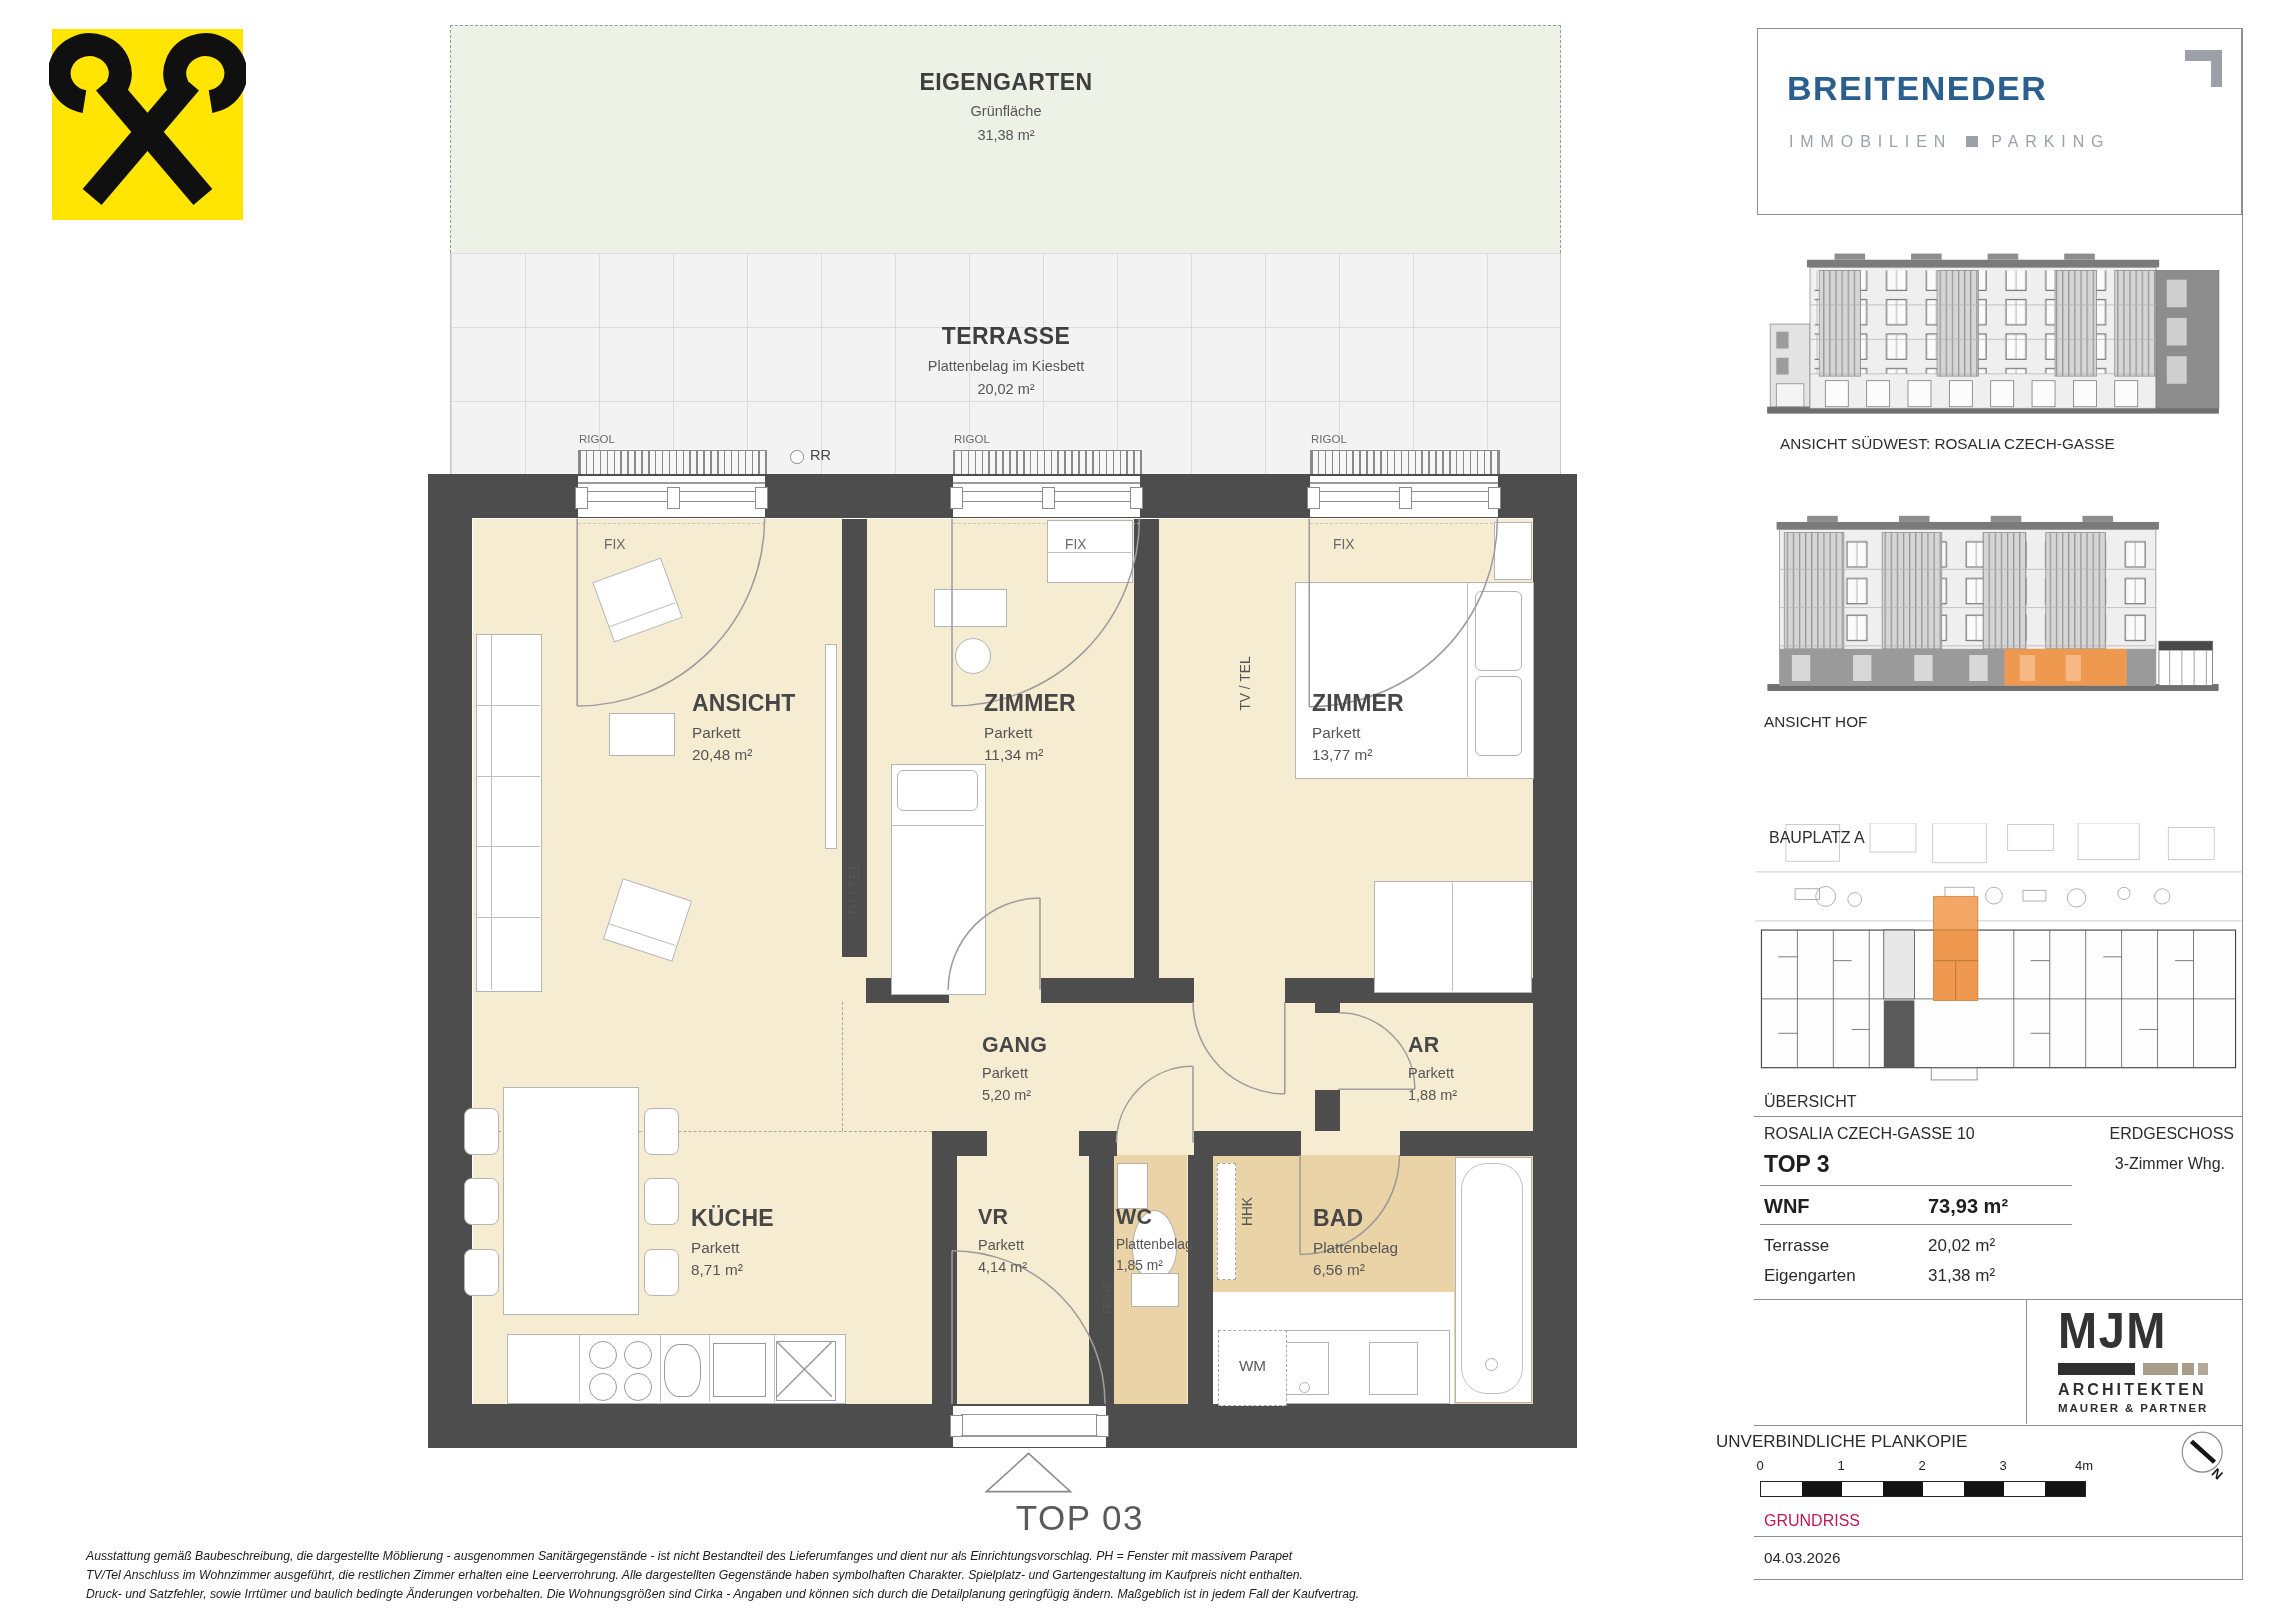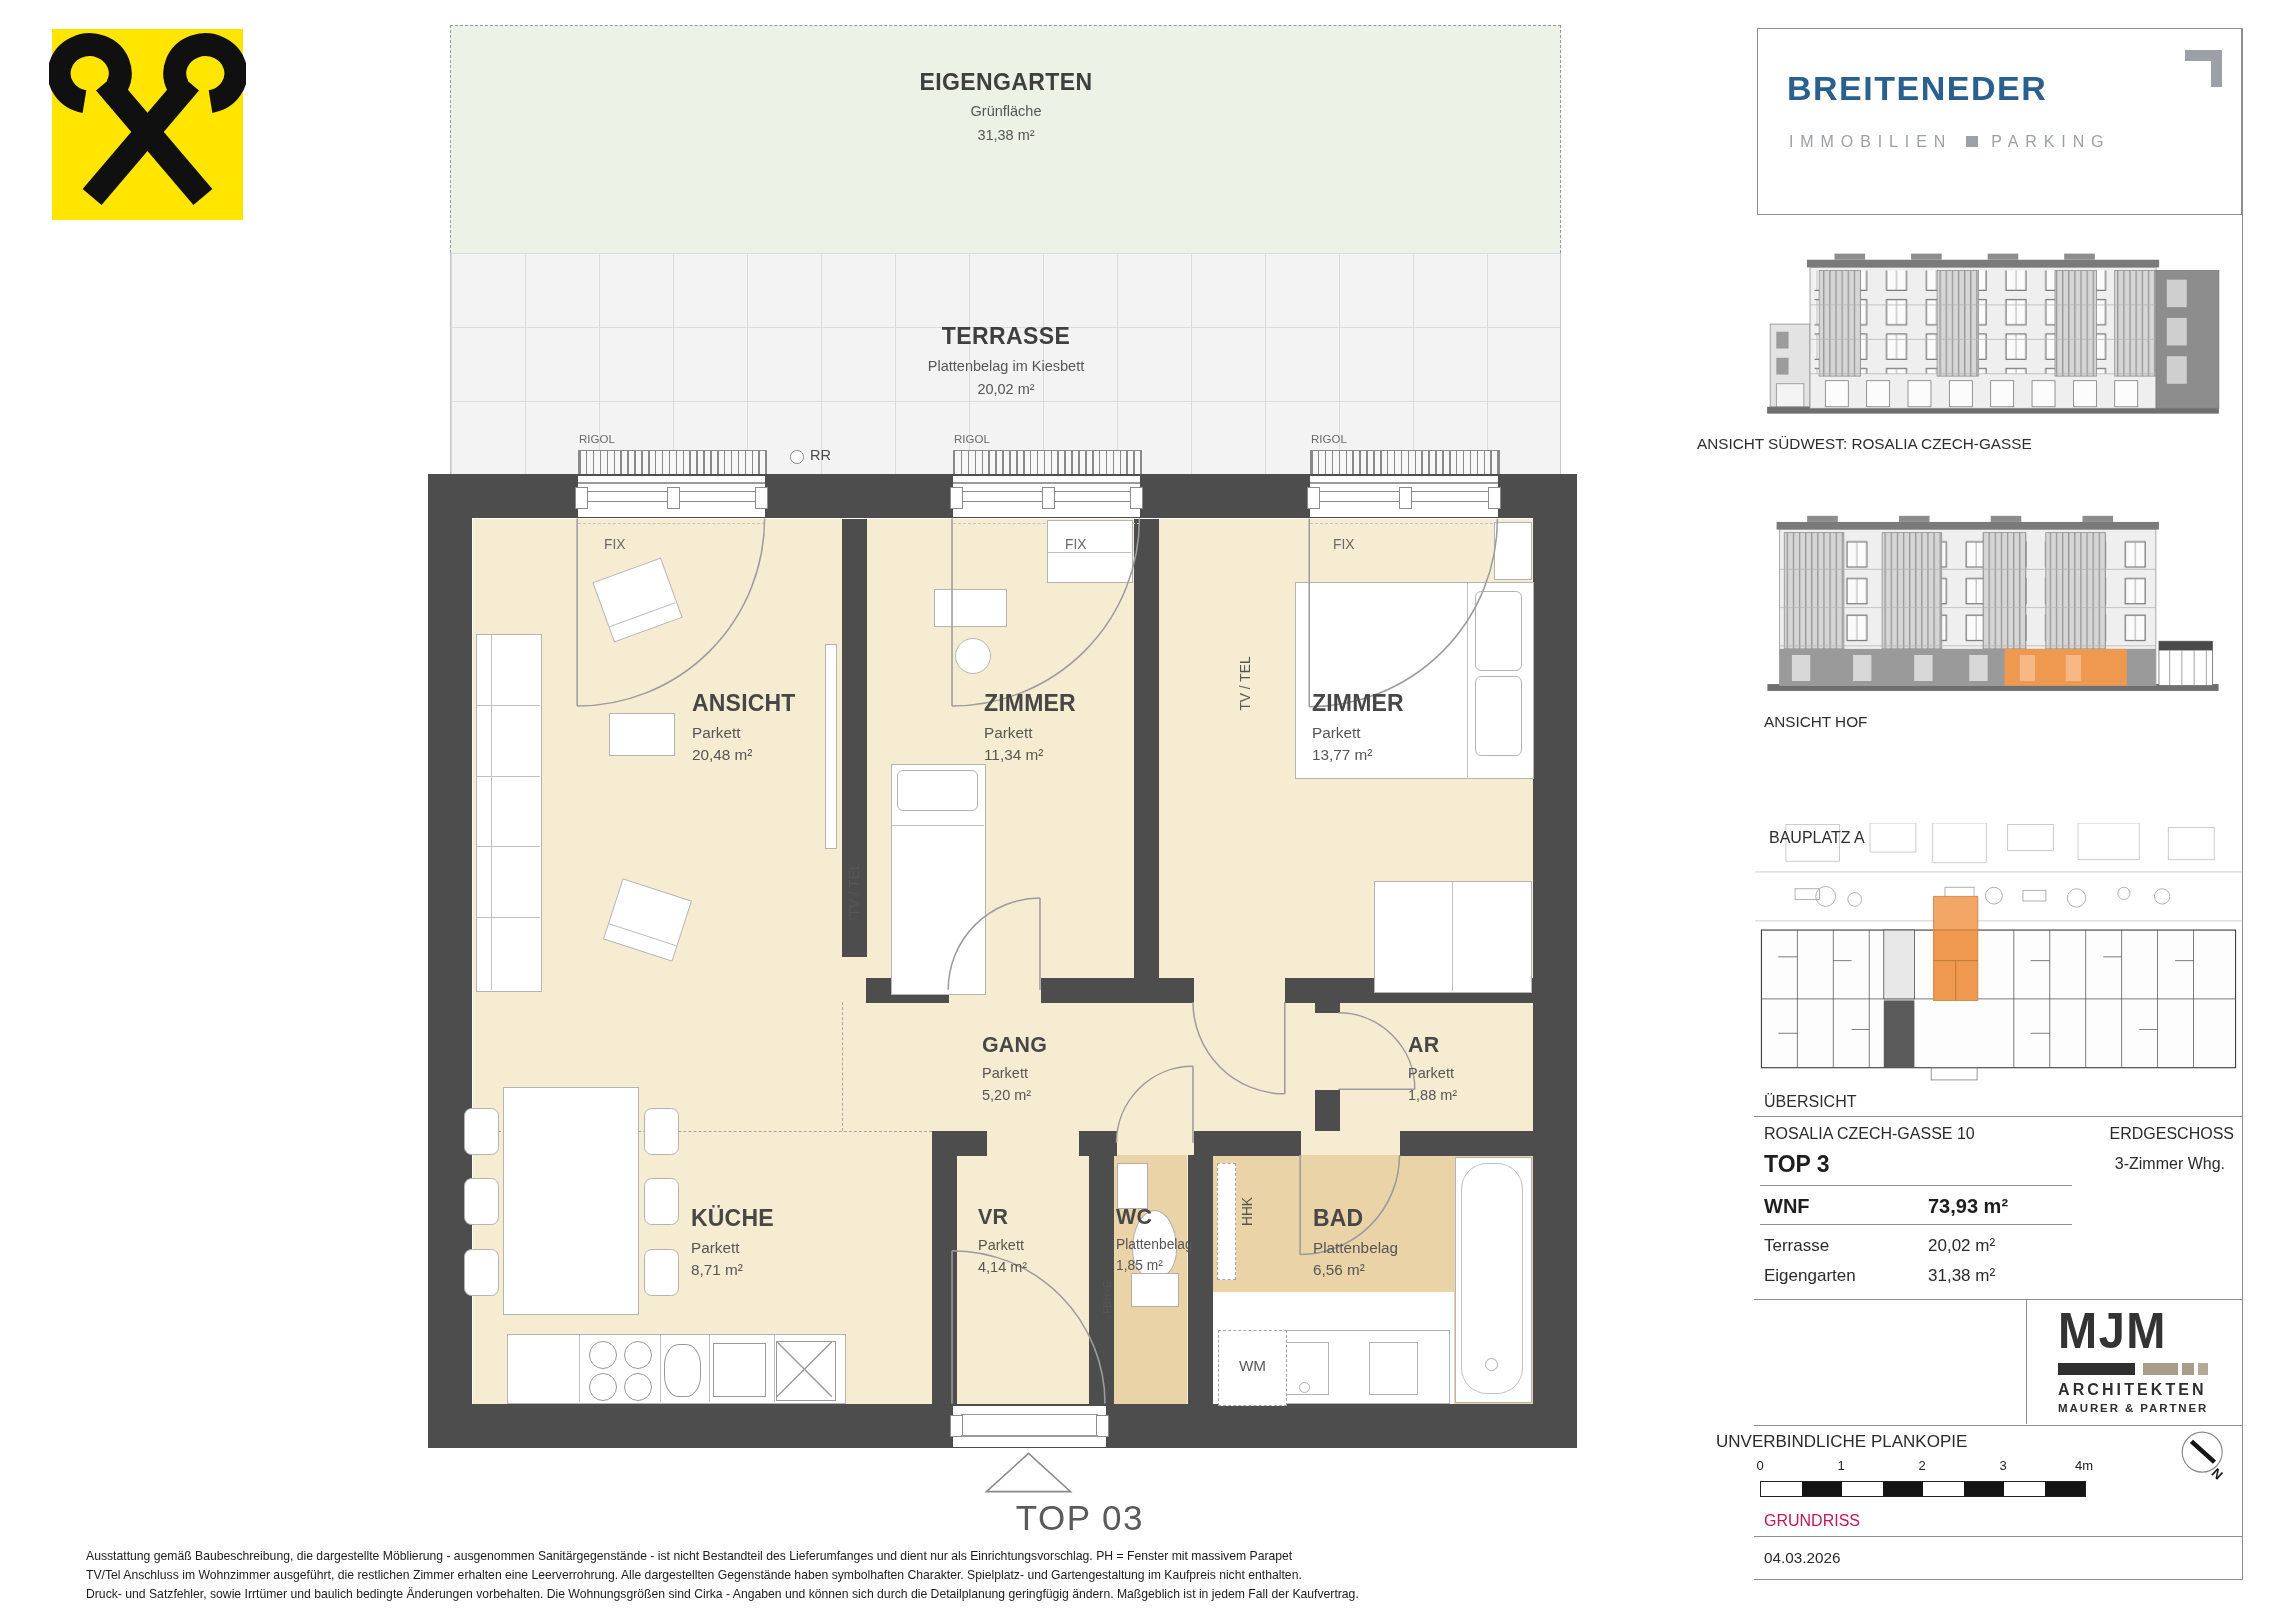--- a/index.html
+++ b/index.html
@@ -30,21 +30,21 @@
         background-image:linear-gradient(#dcdcdc 0.8px,transparent 0.8px),linear-gradient(90deg,#dcdcdc 0.8px,transparent 0.8px);
         background-size:74px 74px;}
   .openlab{font-weight:bold;font-size:23px;color:#3f3f3f;letter-spacing:0.4px;}
   .opensub{font-size:14.5px;color:#565656;margin-top:7.7px;}
   .sbline{position:absolute;background:#8f8f8f;}
   .sbcap{position:absolute;font-size:15.3px;color:#2e2e2e;}
   .addr{position:absolute;font-size:16px;color:#2b2b2b;}
   .knb{font-size:13.8px;line-height:17px;color:#1e1e1e;}
   .seg{height:13.8px;box-sizing:border-box;}
   .tick{position:absolute;font-size:13px;color:#222;transform:translateX(-50%);}
-  .footer-line{font-size:12.2px;line-height:19px;color:#1c1c1c;white-space:nowrap;}
+  .footer-line{font-size:12.2px;line-height:19px;color:#1c1c1c;white-space:nowrap;font-style:italic;}
 </style>
 </head>
 <body>
 
 <div id="sheet">
 
   <div class="abs" style="left:49px;top:29px;width:197px;height:191px">
     <svg width="197" height="191" viewBox="0 0 100 100">
       <rect width="100" height="100" fill="#ffe500"></rect>
       <g stroke="#101010" fill="none">
@@ -353,21 +353,21 @@
       <rect x="300" y="202" width="30" height="34"></rect>
         <rect x="354" y="202" width="30" height="34"></rect>
       <rect x="408" y="202" width="30" height="34"></rect>
         <rect x="462" y="202" width="30" height="34"></rect>
     </g>
     <rect x="516" y="58" width="82" height="180" fill="#8d8d8d" stroke="#777"></rect>
     <rect x="530" y="70" width="26" height="36" fill="#cfcfcf"></rect>
     <rect x="530" y="120" width="26" height="36" fill="#cfcfcf"></rect>
     <rect x="530" y="170" width="26" height="36" fill="#cfcfcf"></rect>
   </svg>
-  <div class="sbcap" style="left:1697px;top:435px">ANSICHT SÜDWEST: ROSALIA CZECH-GASSE</div>
+  <div class="sbcap" style="left:1780px;top:435px">ANSICHT SÜDWEST: ROSALIA CZECH-GASSE</div>
 
   <svg class="abs" style="left:1761px;top:499px" width="464" height="208" viewBox="0 0 606 272">
     <defs>
       <pattern id="e2w" width="52" height="48" patternUnits="userSpaceOnUse">
         <rect x="8" y="8" width="26" height="33" fill="#fbfbfb" stroke="#6f6f6f" stroke-width="1.5"></rect>
         <line x1="21" y1="8" x2="21" y2="41" stroke="#9a9a9a"></line>
       </pattern>
       <pattern id="e2r" width="8" height="10" patternUnits="userSpaceOnUse">
         <rect width="8" height="10" fill="#d6d6d6"></rect>
         <line x1="2" y1="0" x2="2" y2="10" stroke="#8e8e8e" stroke-width="1.5"></line>

